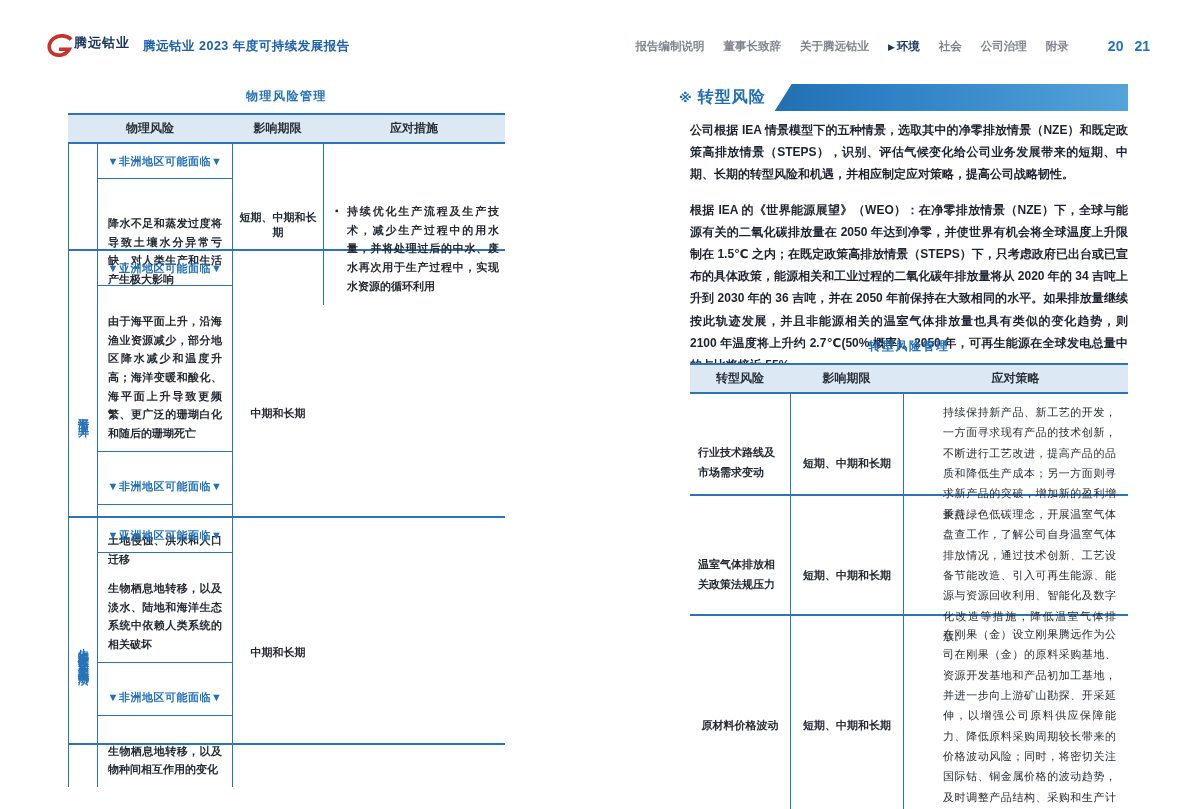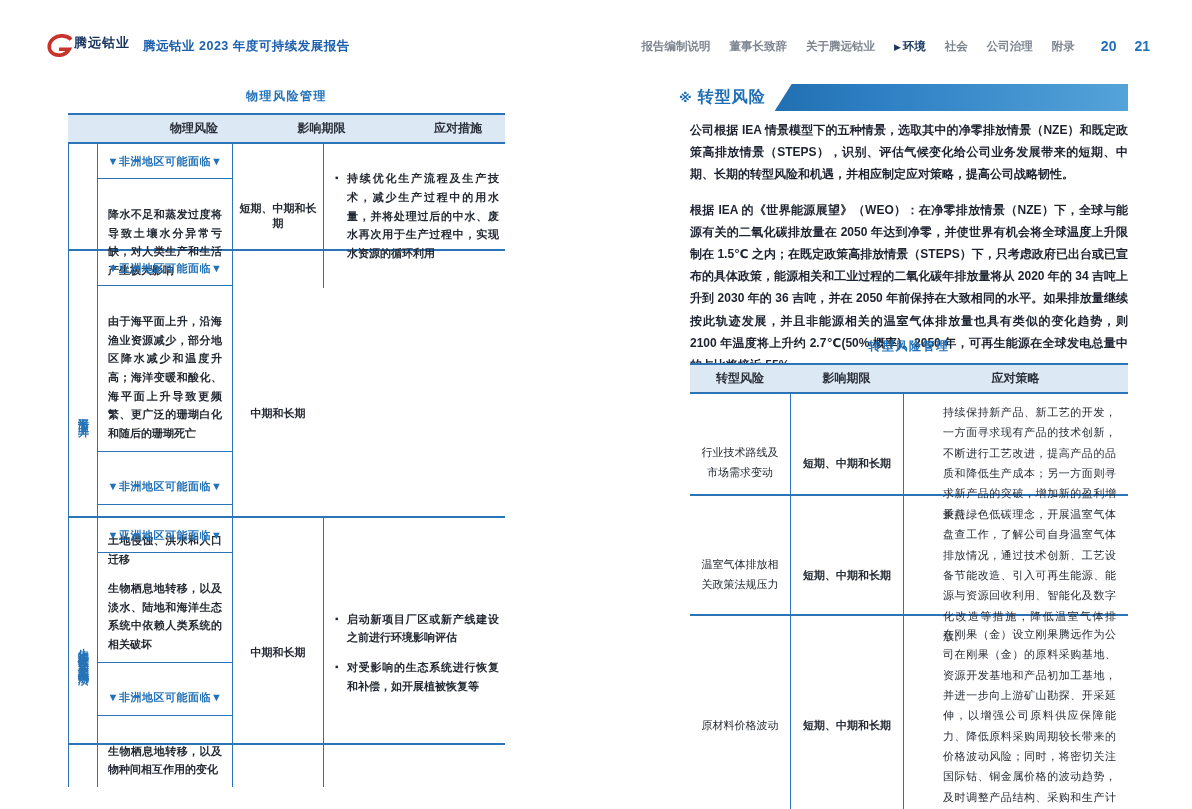--- a/index.html
+++ b/index.html
@@ -10,29 +10,29 @@
   }
   
   .hdr-left{position:absolute;left:46px;top:34px;display:flex;align-items:center;gap:13px;}
   .logo-wrap{display:flex;align-items:flex-start;gap:0;}
   .logo-text{font-size:13px;font-weight:bold;color:#15315e;letter-spacing:1px;}
   .doc-title{font-size:12.5px;font-weight:bold;color:#1b5fae;letter-spacing:.5px;}
   .hdr-nav{position:absolute;right:42px;top:38px;display:flex;align-items:center;gap:19px;}
   .nav-item{font-size:11.5px;font-weight:bold;color:#7d8590;white-space:nowrap;cursor:pointer;}
   .nav-item.active{color:#17365d;}
   .nav-item .marker{color:#17365d;font-size:9px;margin-right:2px;}
-  .pagenums{display:flex;gap:18px;margin-left:7px;}
+  .pagenums{display:flex;gap:11px;margin-left:20px;}
   .pagenum{font-size:14px;font-weight:bold;color:#2272b9;}
   
   .t-title{text-align:center;color:#2272b9;font-weight:bold;font-size:12px;letter-spacing:1.5px;margin-bottom:8px;}
   .t-head{background:#dce9f5;border-top:2px solid #2b74b8;border-bottom:2px solid #2b74b8;
           height:27px;align-items:center;text-align:center;font-weight:bold;font-size:12px;color:#2a2f38;display:grid;}
   
   .ltable{position:absolute;left:68px;top:88px;width:437px;font-family:Liberation Serif, serif;}
-  .ltable .t-head{grid-template-columns:164px 91px 182px;padding-left:44px;}
+  .ltable .t-head{grid-template-columns:164px 91px 182px;}
   .lt-body{border-bottom:2px solid #2b74b8;}
   .grp{display:grid;grid-template-columns:29px 135px 91px 182px;}
   .grp + .grp{border-top:2px solid #2b74b8;}
   .g1{height:105px;} .g2{height:265px;} .g3{height:225px;}
   .cell{border-left:1.5px solid #2b74b8;box-sizing:border-box;}
   .side{display:flex;align-items:center;justify-content:center;}
   .side span{writing-mode:vertical-rl;text-orientation:upright;color:#2673b8;font-weight:bold;
              font-size:11px;letter-spacing:2px;line-height:1;}
   .riskcol{display:flex;flex-direction:column;gap:18px;}
   .rlab{flex:0 0 34px;display:flex;align-items:center;justify-content:center;
@@ -40,43 +40,43 @@
   .rtxt{display:flex;align-items:center;padding:8px 10px;font-size:11px;font-weight:bold;
         color:#242a33;line-height:1.7;text-align:justify;box-sizing:border-box;}
   .rtxt.mid{border-bottom:1.5px solid #2b74b8;}
   .g2 .rtxt.mid{flex:1;} .g2 .rtxt.last{flex:0 0 53px;}
   .g3 .rtxt.mid{flex:0 0 70px;justify-content:flex-end;} .g3 .rtxt.last{flex:1;}
   .g1 .rtxt{flex:1;}
   .period{display:flex;align-items:center;justify-content:center;font-size:11px;font-weight:bold;
           color:#242a33;text-align:center;padding:0 6px;}
   .measures{display:flex;flex-direction:column;justify-content:center;gap:11px;padding:10px 6px 10px 11px;}
   .m-item{position:relative;padding-left:12px;font-size:11px;font-weight:bold;color:#242a33;
-          line-height:1.7;text-align:justify;}
+          line-height:1.7;text-align:justify;margin-top:48px;}
   .m-item::before{content:"▪";position:absolute;left:0;top:0;font-size:10px;color:#242a33;}
   
   .banner{position:absolute;left:676px;top:84px;width:452px;height:27px;
           background:linear-gradient(90deg,#15619f,#2e7fc4 45%,#54a3d9);}
   .banner-tab{position:absolute;left:0;top:0;bottom:0;background:#ffffff;
               padding:0 26px 0 3px;display:flex;align-items:center;gap:6px;
               clip-path:polygon(0 0,100% 0,calc(100% - 17px) 100%,0 100%);}
   .sec-marker{color:#1e6db4;font-weight:bold;font-size:13px;}
   .sec-title{color:#1e6db4;font-weight:bold;font-size:16px;letter-spacing:1px;}
   .paras{position:absolute;left:690px;top:119px;width:438px;display:flex;flex-direction:column;gap:13px;}
   .para{font-size:12px;font-weight:bold;color:#1c2230;line-height:1.85;text-align:justify;}
   
   .rtable{position:absolute;left:690px;top:338px;width:438px;}
   .rtable .t-head{grid-template-columns:100px 113px 225px;}
   .rt-body{border-bottom:2.5px solid #2b74b8;}
   .rrow{display:grid;grid-template-columns:100px 113px 225px;}
   .rrow + .rrow{border-top:2px solid #2b74b8;}
   .rr1{height:100px;} .rr2{height:118px;} .rr3{height:195px;}
   .rc{box-sizing:border-box;}
   .rc + .rc{border-left:1.5px solid #2b74b8;}
-  .rrisk{display:flex;align-items:center;justify-content:center;font-size:11px;font-weight:normal;
-         color:#242a33;text-align:center;line-height:1.8;padding:0 8px;}
+  .rrisk{display:flex;align-items:center;justify-content:center;font-size:11px;font-weight:bold;
+         color:#242a33;line-height:1.8;padding:0 8px;}
   .rperiod{display:flex;align-items:center;justify-content:center;font-size:11px;font-weight:bold;
            color:#242a33;text-align:center;}
   .rstrat{display:flex;align-items:center;padding:8px 12px;}
   .rstrat div{font-size:11px;font-weight:normal;color:#242a33;line-height:1.85;text-align:justify;margin-left:27px;}
 </style>
 </head>
 <body>
 
 <div class="hdr-left">
   <div class="logo-wrap">
@@ -152,24 +152,20 @@
         <div class="rlab">▼亚洲地区可能面临▼</div>
         <div class="rtxt mid">
             <span>生物栖息地转移，以及淡水、陆地和海洋生态系统中依赖人类系统的相关破坏</span>
           </div>
         <div class="rlab">▼非洲地区可能面临▼</div>
         <div class="rtxt last">
             <span>生物栖息地转移，以及物种间相互作用的变化</span>
           </div>
       </div>
       <div class="cell period">中期和长期</div>
-      <div class="cell measures">
-        <div class="m-item">启动新项目厂区或新产线建设之前进行环境影响评估</div>
-        <div class="m-item">对受影响的生态系统进行恢复和补偿，如开展植被恢复等</div>
-      </div>
     </div>
 
   </div>
 </div>
 
 <div class="banner">
   <div class="banner-tab">
     <span class="sec-marker">※</span>
     <span class="sec-title">转型风险</span>
   </div>

